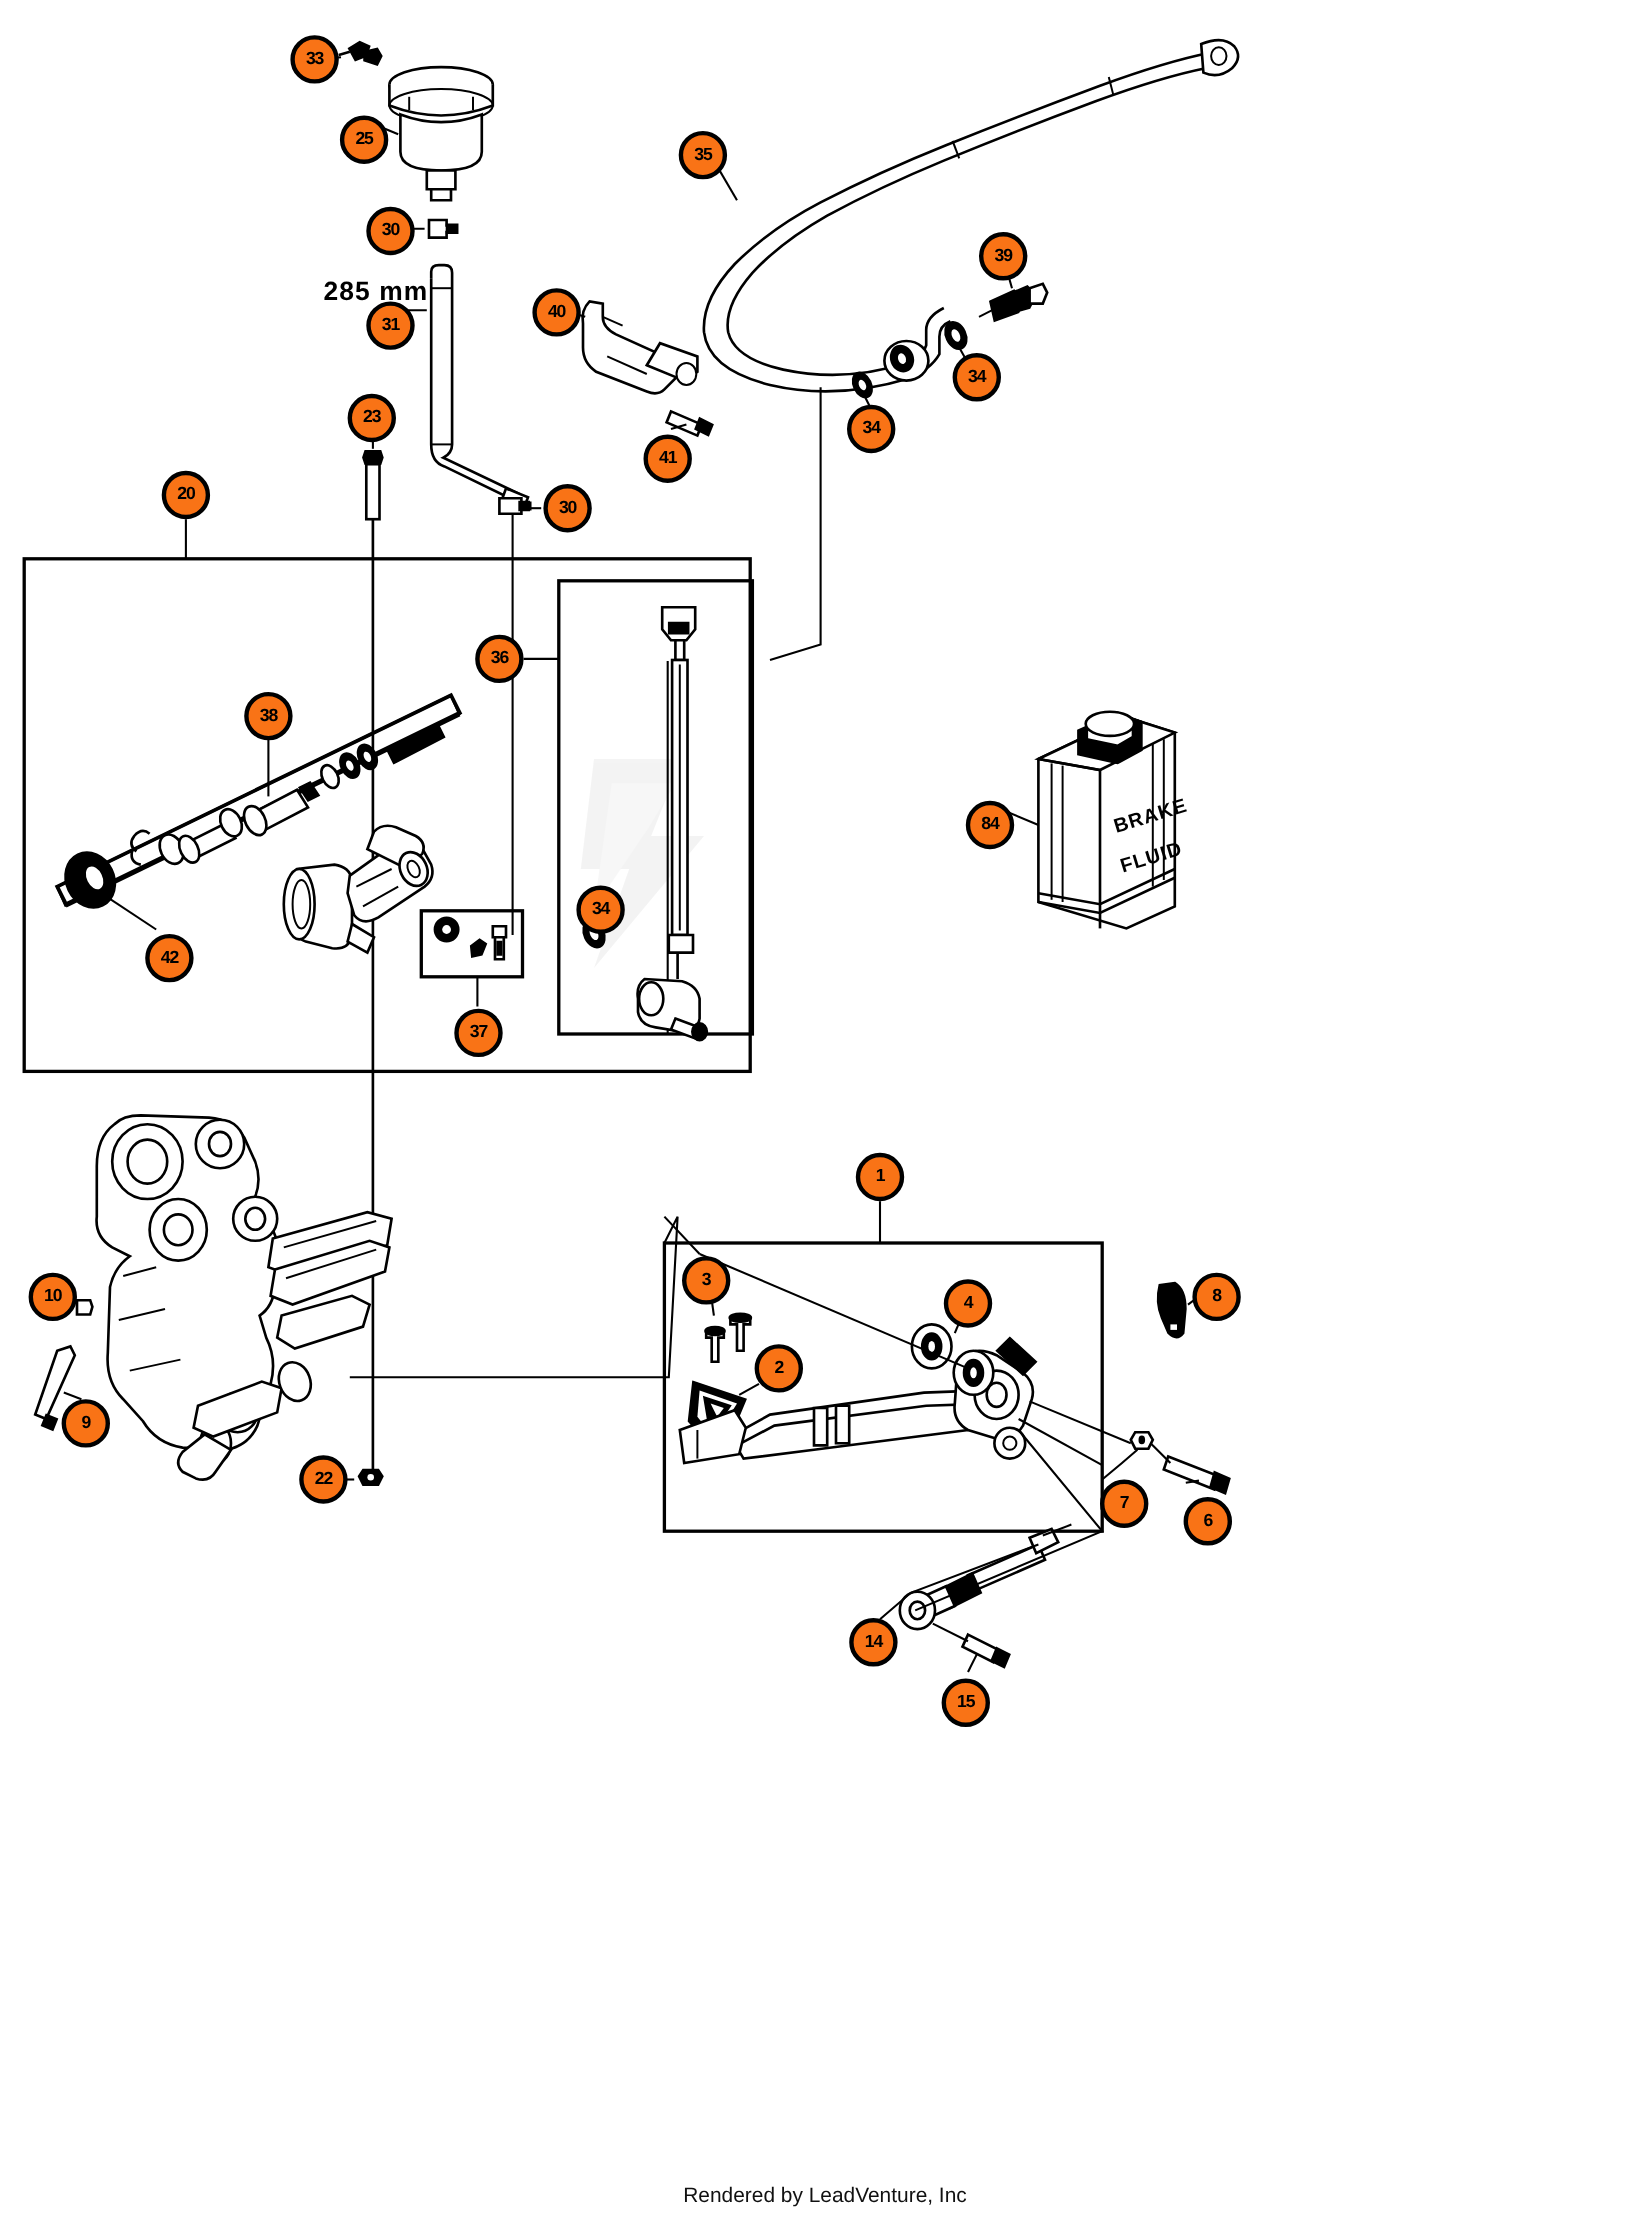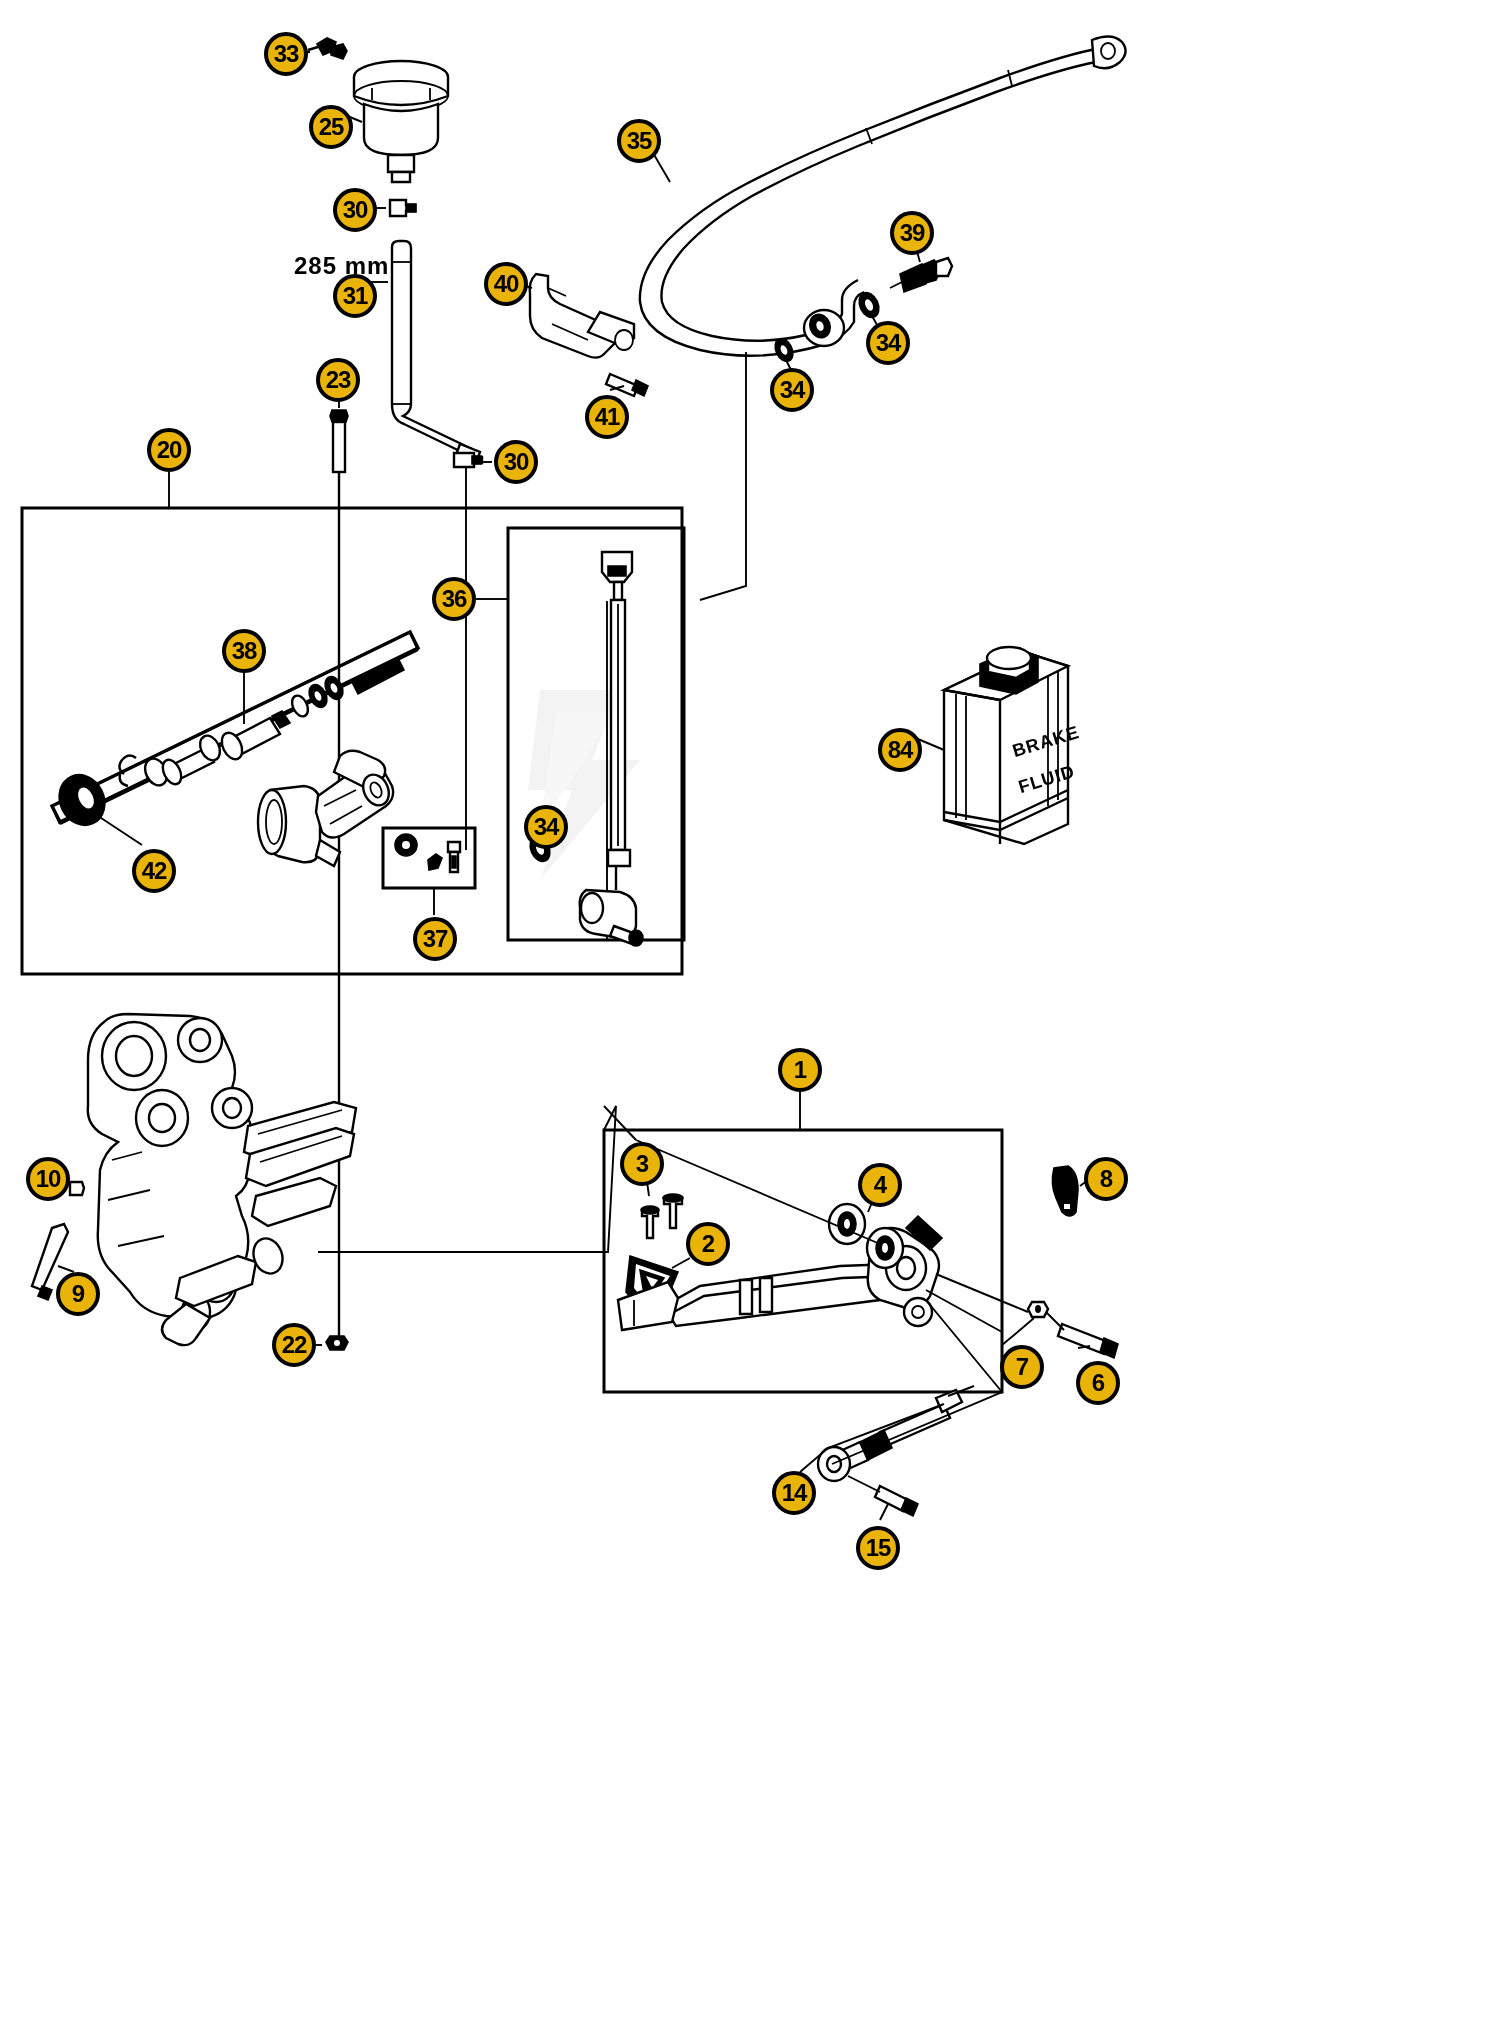--- a/index.html
+++ b/index.html
@@ -1,22 +1,22 @@
 <!DOCTYPE html>
 <html><head>
 <meta charset="utf-8">
 <style>
   html,body{margin:0;padding:0;background:#ffffff;}
   body{width:1500px;height:2030px;position:relative;overflow:hidden;
        font-family:"Liberation Sans", sans-serif;color:#000;}
   #stage{position:absolute;left:0;top:0;width:1500px;height:2030px;}
   svg.layer{position:absolute;left:0;top:0;width:1500px;height:2030px;}
   .callout{position:absolute;width:44px;height:44px;border:4px solid #000;border-radius:50%;
-           background:#eab308;display:flex;align-items:center;justify-content:center;
-           font-size:24px;font-weight:bold;font-family:"Liberation Sans",sans-serif;
+           background:#f97316;display:flex;align-items:center;justify-content:center;
+           font-size:16px;font-weight:bold;font-family:"Liberation Sans",sans-serif;
            box-sizing:border-box;letter-spacing:-1px;}
   .dimlabel{position:absolute;font-size:24px;font-weight:bold;letter-spacing:1px;
             font-family:"Liberation Sans",sans-serif;white-space:nowrap;}
   .footer{position:absolute;left:0;top:1986px;width:1500px;text-align:center;
           font-size:19px;color:#111;font-family:"Liberation Sans",sans-serif;}
   .wm{position:absolute;color:#f0f0f0;font-weight:bold;font-family:"Liberation Sans",sans-serif;
       pointer-events:none;user-select:none;}
   .wm-text{left:410px;top:1084px;font-size:46px;letter-spacing:22px;}
   .canlabel{position:absolute;color:#000;font-weight:bold;font-size:18px;
             font-family:"Liberation Sans",sans-serif;transform:rotate(-17deg);
@@ -446,13 +446,14 @@
   <div class="callout" style="left:858px;top:1163px;">4</div>
   <div class="callout" style="left:1084px;top:1157px;">8</div>
   <div class="callout" style="left:686px;top:1222px;">2</div>
   <div class="callout" style="left:56px;top:1272px;">9</div>
   <div class="callout" style="left:1000px;top:1345px;">7</div>
   <div class="callout" style="left:1076px;top:1361px;">6</div>
   <div class="callout" style="left:272px;top:1323px;">22</div>
   <div class="callout" style="left:772px;top:1471px;">14</div>
   <div class="callout" style="left:856px;top:1526px;">15</div>
 
+  <div class="footer">Rendered by LeadVenture, Inc</div>
 </div>
 
 </body></html>

